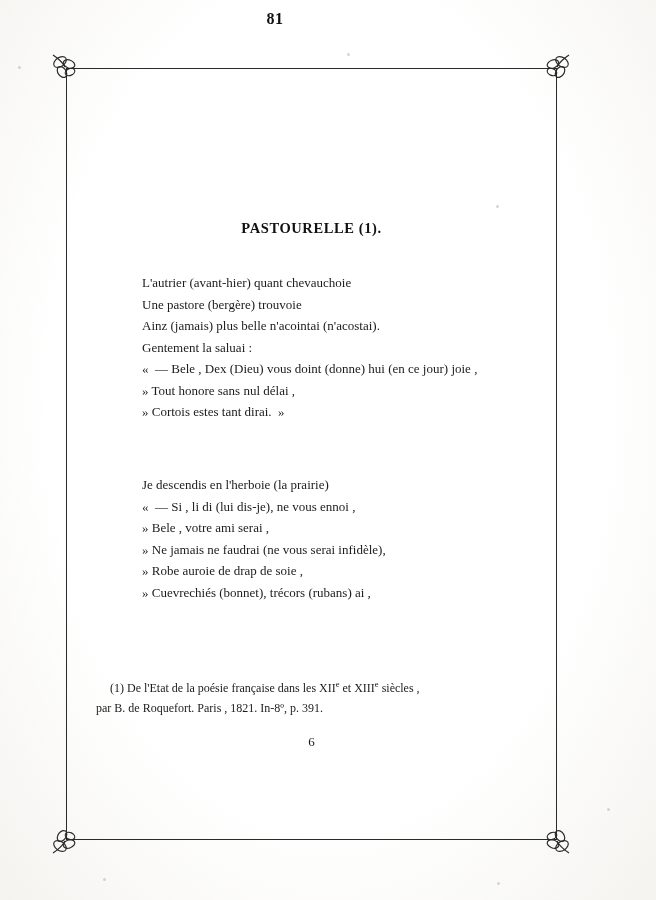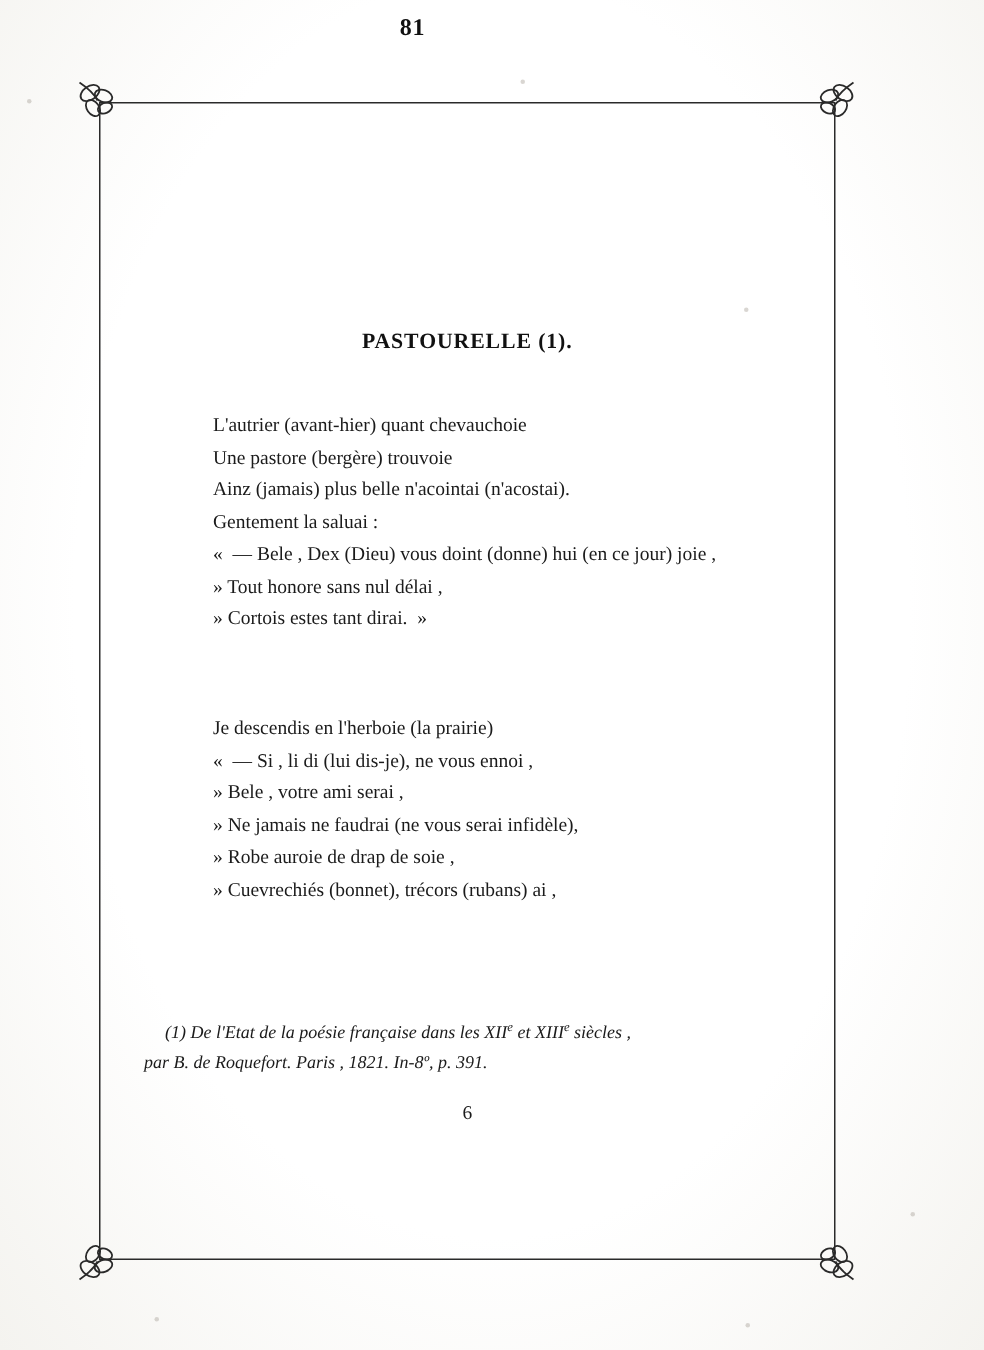--- a/index.html
+++ b/index.html
@@ -99,21 +99,20 @@
     color: #1b1b1b;
   }
 
   .footnote {
     position: absolute;
     top: 606px;
     left: 0;
     width: 491px;
     font-size: 12px;
     line-height: 20px;
-    font-style: italic;
   }
   .footnote .fl {
     white-space: pre;
     color: #1b1b1b;
   }
   .footnote .fl.f1 { padding-left: 44px; }
   .footnote .fl.f2 { padding-left: 30px; }
   .sup {
     font-size: 8.5px;
     vertical-align: super;

